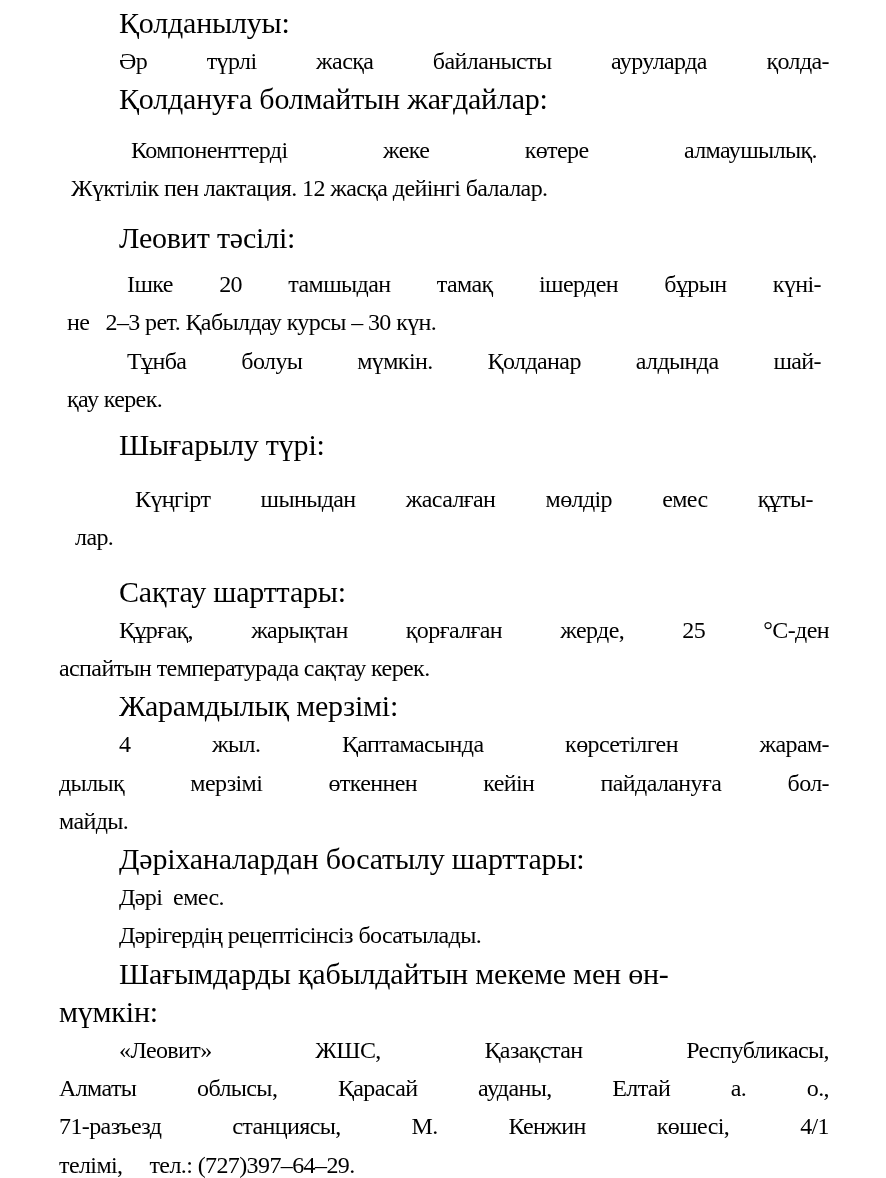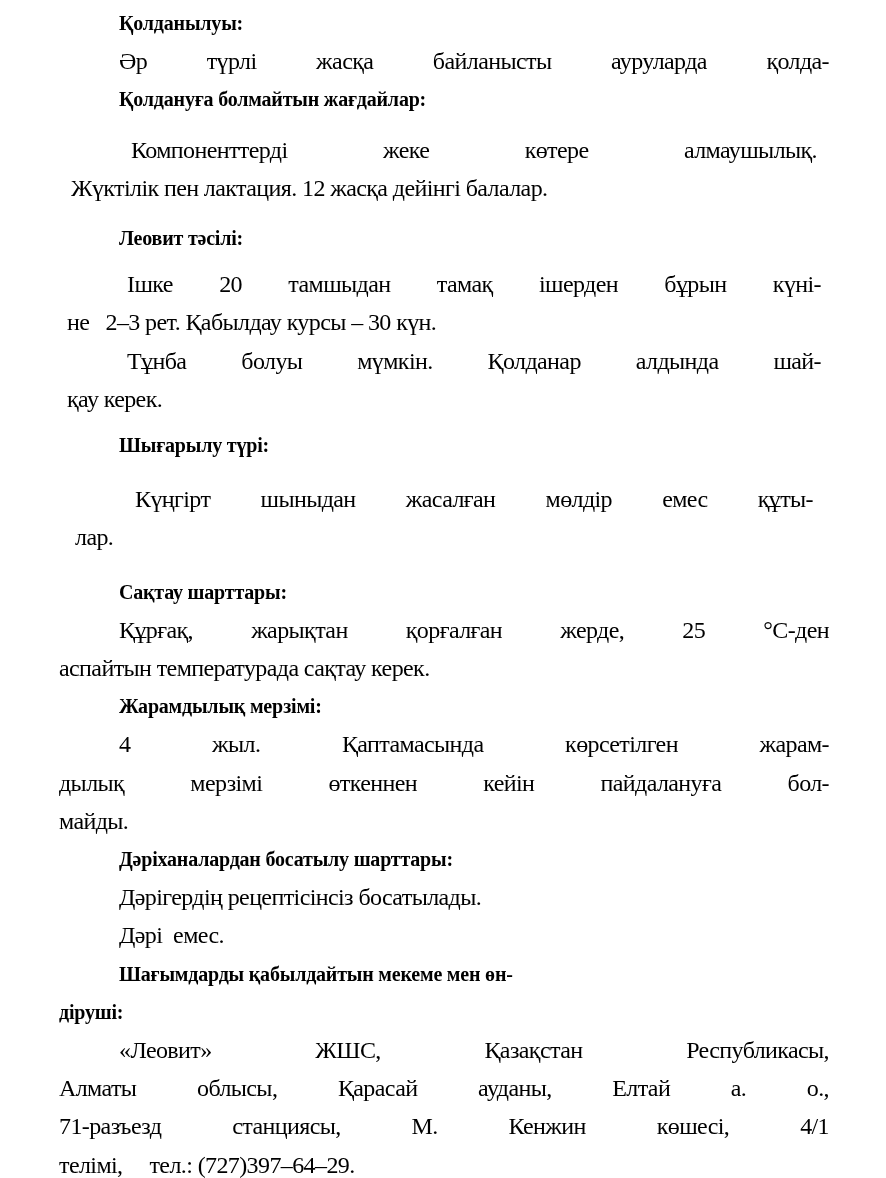--- a/index.html
+++ b/index.html
@@ -15,22 +15,22 @@
       font-family: "Liberation Serif", "DejaVu Serif", serif;
       color: #000000;
     }
     .page {
       position: absolute;
       left: 59px;
       top: 4px;
       width: 770px;
     }
     .heading {
-      font-weight: bold;
-      font-size: 20px;
+      font-weight: normal;
+      font-size: 30px;
       line-height: 38.2px;
       margin: 0;
       text-indent: 60px;
       letter-spacing: -0.2px;
     }
     .para {
       font-size: 24px;
       line-height: 38.2px;
       margin: 0;
       text-indent: 60px;
@@ -101,29 +101,29 @@
     <p class="para" style="margin:0; text-indent:0;">
       <span class="line justify indent">4  жыл.  Қаптамасында  көрсетілген  жарам-</span>
       <span class="line justify">дылық  мерзімі  өткеннен  кейін  пайдалануға  бол-</span>
       <span class="line">майды.</span>
     </p>
   </div>
 
   <div>
     <p class="heading">Дәріханалардан босатылу шарттары:</p>
     <p class="para" style="margin:0; text-indent:0;">
+      <span class="line indent" style="white-space:pre;">Дәрі  емес.</span>
       <span class="line indent">Дәрігердің рецептісінсіз босатылады.</span>
-      <span class="line indent" style="white-space:pre;">Дәрі  емес.</span>
     </p>
   </div>
 
   <div>
     <p class="heading" style="text-indent:0;">
       <span class="line" style="padding-left:60px;">Шағымдарды қабылдайтын мекеме мен өн-</span>
-      <span class="line">діруші:</span>
+      <span class="line">мүмкін:</span>
     </p>
     <p class="para" style="margin:0; text-indent:0;">
       <span class="line justify indent">«Леовит»  ЖШС,  Қазақстан  Республикасы,</span>
       <span class="line justify">Алматы  облысы,  Қарасай  ауданы,  Елтай  а.  о.,</span>
       <span class="line justify">71-разъезд  станциясы,  М.  Кенжин  көшесі,  4/1</span>
       <span class="line" style="white-space:pre;">телімі,     тел.: (727)397–64–29.</span>
     </p>
   </div>
 
 </div>

